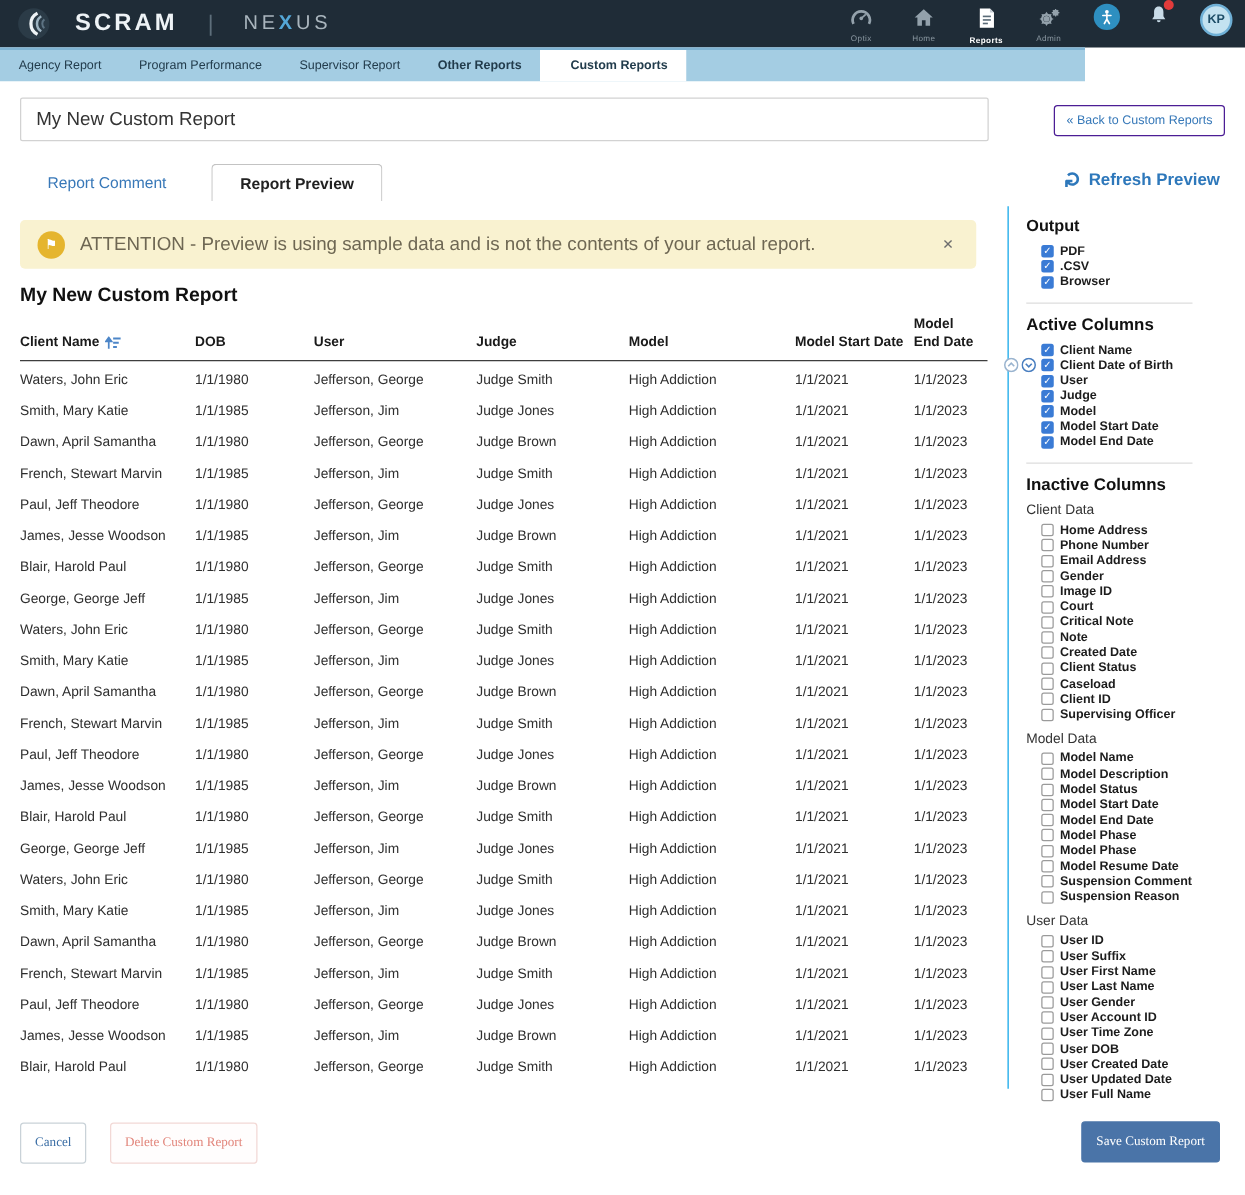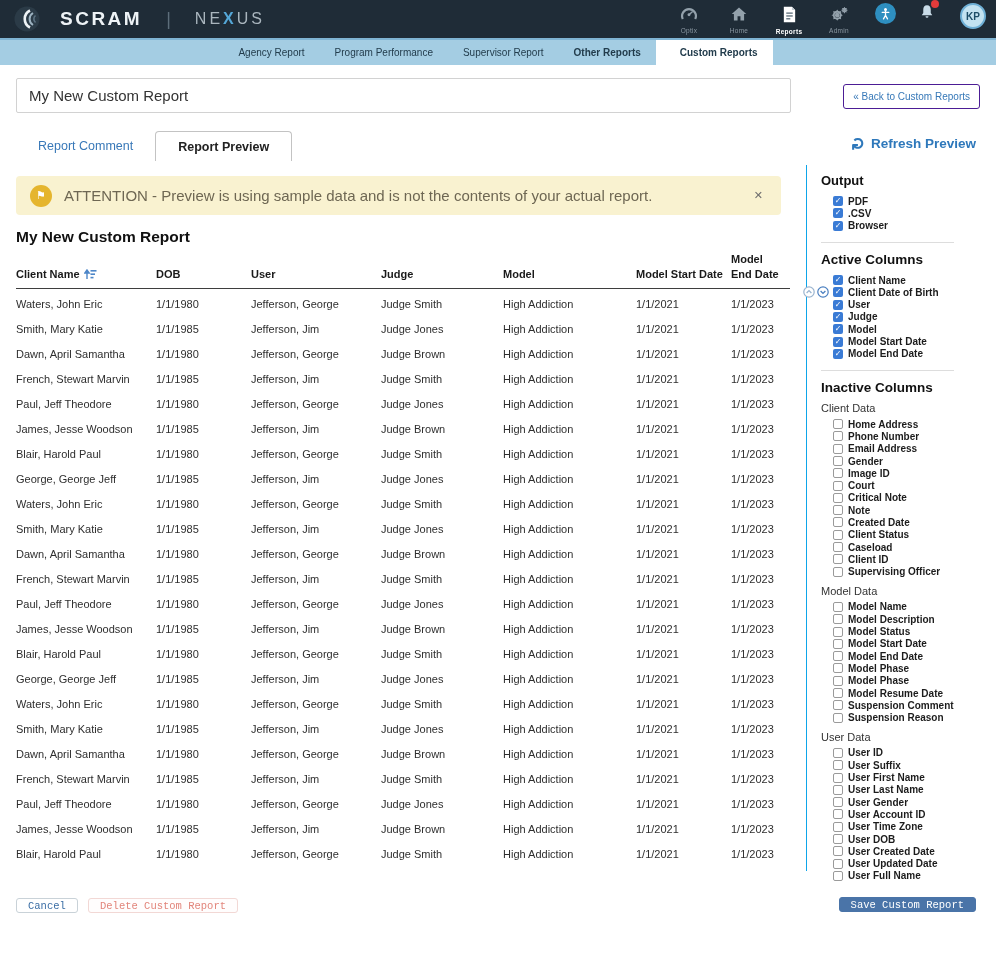--- a/index.html
+++ b/index.html
@@ -18,33 +18,33 @@
   .nav-item { width:36px; display:flex; flex-direction:column; align-items:center; gap:1px; cursor:pointer; padding-top:3px; }
   .nav-item .nlabel { font-size:6.5px; color:#8b98a2; letter-spacing:.3px; }
   .nav-item.active .nlabel { color:#fff; font-weight:bold; }
   .round-btn { width:21px; height:21px; border-radius:50%; display:flex; align-items:center; justify-content:center; margin:0 4px; position:relative; }
   .acc-btn { background:#2e8fc0; }
   .bell-wrap { position:relative; margin:0 4px; }
   .bell-dot { position:absolute; top:-3px; right:-3px; width:8px; height:8px; border-radius:50%; background:#e23b3b; }
   .avatar { width:26px; height:26px; border-radius:50%; background:#c3e2f0; border:2px solid #6fb0d6; color:#1d4d67; font-size:10px; font-weight:bold; display:flex; align-items:center; justify-content:center; margin-left:6px; }
 
   
-  .report-tabbar { position:absolute; top:38px; left:0; width:996px; height:27px; background:#a4cde3; border-top:2px solid #7fb4d3; display:flex;justify-content:center; }
+  .report-tabbar { position:absolute; top:38px; left:0; width:868px; height:27px; background:#a4cde3; border-top:2px solid #7fb4d3; display:flex; }
   .rtab { height:100%; display:flex; align-items:center; padding:0 15px; font-size:10px; color:#223c4c; font-weight:500; cursor:pointer; }
   .rtab:nth-child(4) { font-weight:700; }
   .rtab.active { background:#fff; font-weight:700;padding-left:24px; }
 
   
   .title-input { position:absolute; left:16px; top:78px; width:775px; height:35px; border:1px solid #d2d2d2; border-radius:2px; font-family:"Liberation Sans",sans-serif; font-size:15px; color:#333; padding:0 12px; outline:none; }
   .back-btn { position:absolute; right:16px; top:84px; height:25px; background:#fff; border:1px solid #4c1d95; border-radius:3px; color:#3678b8; font-size:10px; font-weight:500; padding:0 9px; display:flex; align-items:center; cursor:pointer; font-family:"Liberation Sans",sans-serif; }
 
   
   .view-tabs { position:absolute; left:16px; top:131px; height:30px; display:flex; align-items:stretch; }
   .vtab { display:flex; align-items:center; padding:0 22px; font-size:12.5px; color:#3878b8; cursor:pointer; }
-  .vtab.active { background:#fff; border:1px solid #c3c3c3; border-bottom:none; border-radius:4px 4px 0 0; color:#222; font-weight:bold; margin-left:0; }
+  .vtab.active { background:#fff; border:1px solid #c3c3c3; border-bottom:none; border-radius:4px 4px 0 0; color:#222; font-weight:bold; margin-left:14px; }
   .refresh-wrap { position:absolute; right:20px; top:135px; display:flex; align-items:center; gap:6px; cursor:pointer; }
   .refresh-icon { color:#2e78bb; font-size:17px; font-weight:bold; line-height:1; transform:rotate(-90deg); }
   .refresh-label { color:#2e78bb; font-size:13.5px; font-weight:bold; }
 
   
   .banner { position:absolute; left:16px; top:176px; width:765px; height:39px; background:#f9f2d0; border-radius:4px; display:flex; align-items:center; padding:0 14px; gap:12px; }
   .flag-circle { width:22px; height:22px; border-radius:50%; background:#e5b52e; color:#fff; display:flex; align-items:center; justify-content:center; font-size:11px; flex:none; }
   .banner-text { font-size:15px; color:#6e6753; flex:1; }
   .banner-close { color:#6d6d6d; font-size:11px; cursor:pointer; padding:4px; }
 
@@ -66,21 +66,21 @@
   .sb-divider { border:none; border-top:1px solid #ddd; margin:10px 14px 9px 0; }
   .cbrow { display:flex; align-items:center; gap:5px; margin-left:12px; height:12.3px; cursor:pointer; position:relative; }
   .cb { width:10px; height:10px; flex:none; border-radius:2px; display:flex; align-items:center; justify-content:center; }
   .cb.on { background:#3a7bd5; color:#fff; font-size:8px; line-height:1; }
   .cb.off { background:#fff; border:1px solid #9a9a9a; }
   .cblab { font-size:10px; font-weight:bold; color:#1c1c1c; white-space:nowrap; }
   .reorder-group { position:absolute; left:-30px; top:0; display:flex; gap:2px; align-items:center; }
   .reorder-group svg { cursor:pointer; }
 
   
-  .btn { position:absolute; height:15px; border-radius:3px; font-family:Liberation Mono, monospace; font-size:10.5px; display:flex; align-items:center; padding:0 11px; cursor:pointer; border:1px solid transparent; background:#fff; }
+  .btn { position:absolute; height:33px; border-radius:3px; font-family:Liberation Serif, serif; font-size:10.5px; display:flex; align-items:center; padding:0 11px; cursor:pointer; border:1px solid transparent; background:#fff; }
   .cancel-btn { left:16px; top:898px; border-color:#c9d2d8; color:#3b6ea5; }
   .delete-btn { left:88px; top:898px; border-color:#f2d8d5; color:#e2857b; background:#fffdfd; }
   .save-btn { right:20px; top:897px; background:#4a74a8; border-color:#4a74a8; color:#fff; }
 </style>
 </head>
 <body>
 
 <div class="app-header">
   <div class="brand-wrap">
     <svg class="logo-mark" viewBox="0 0 26 26">

